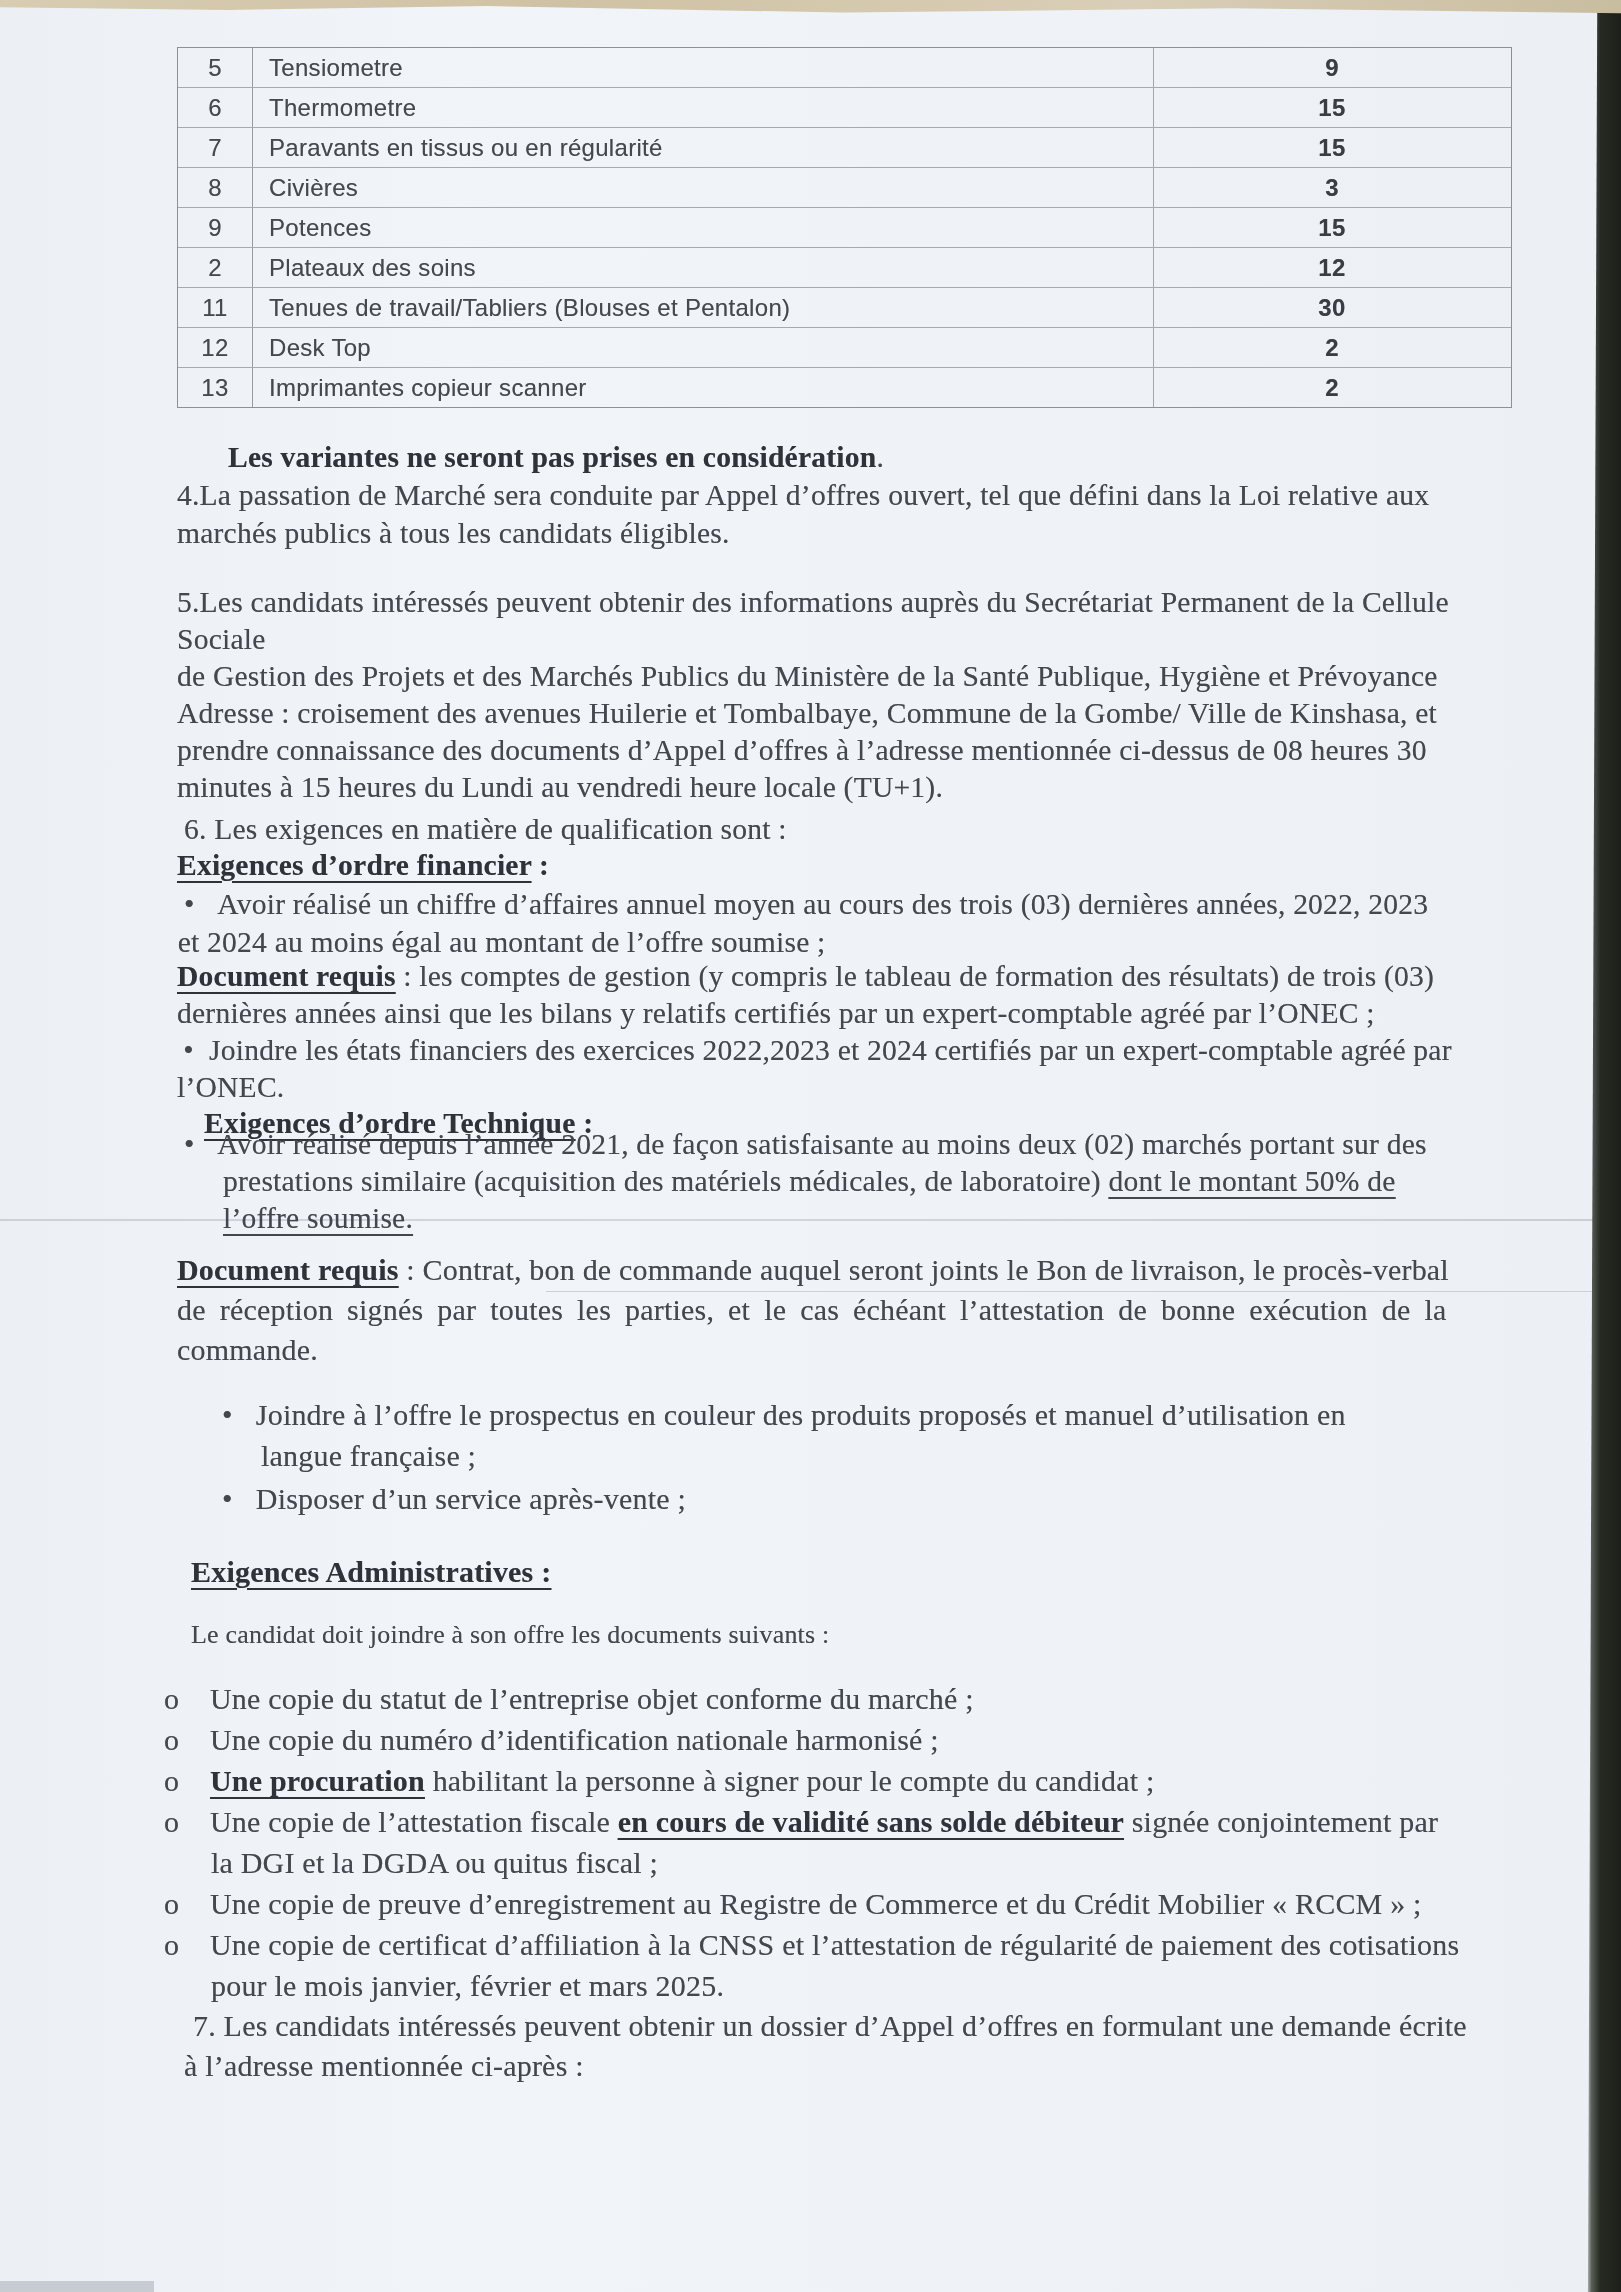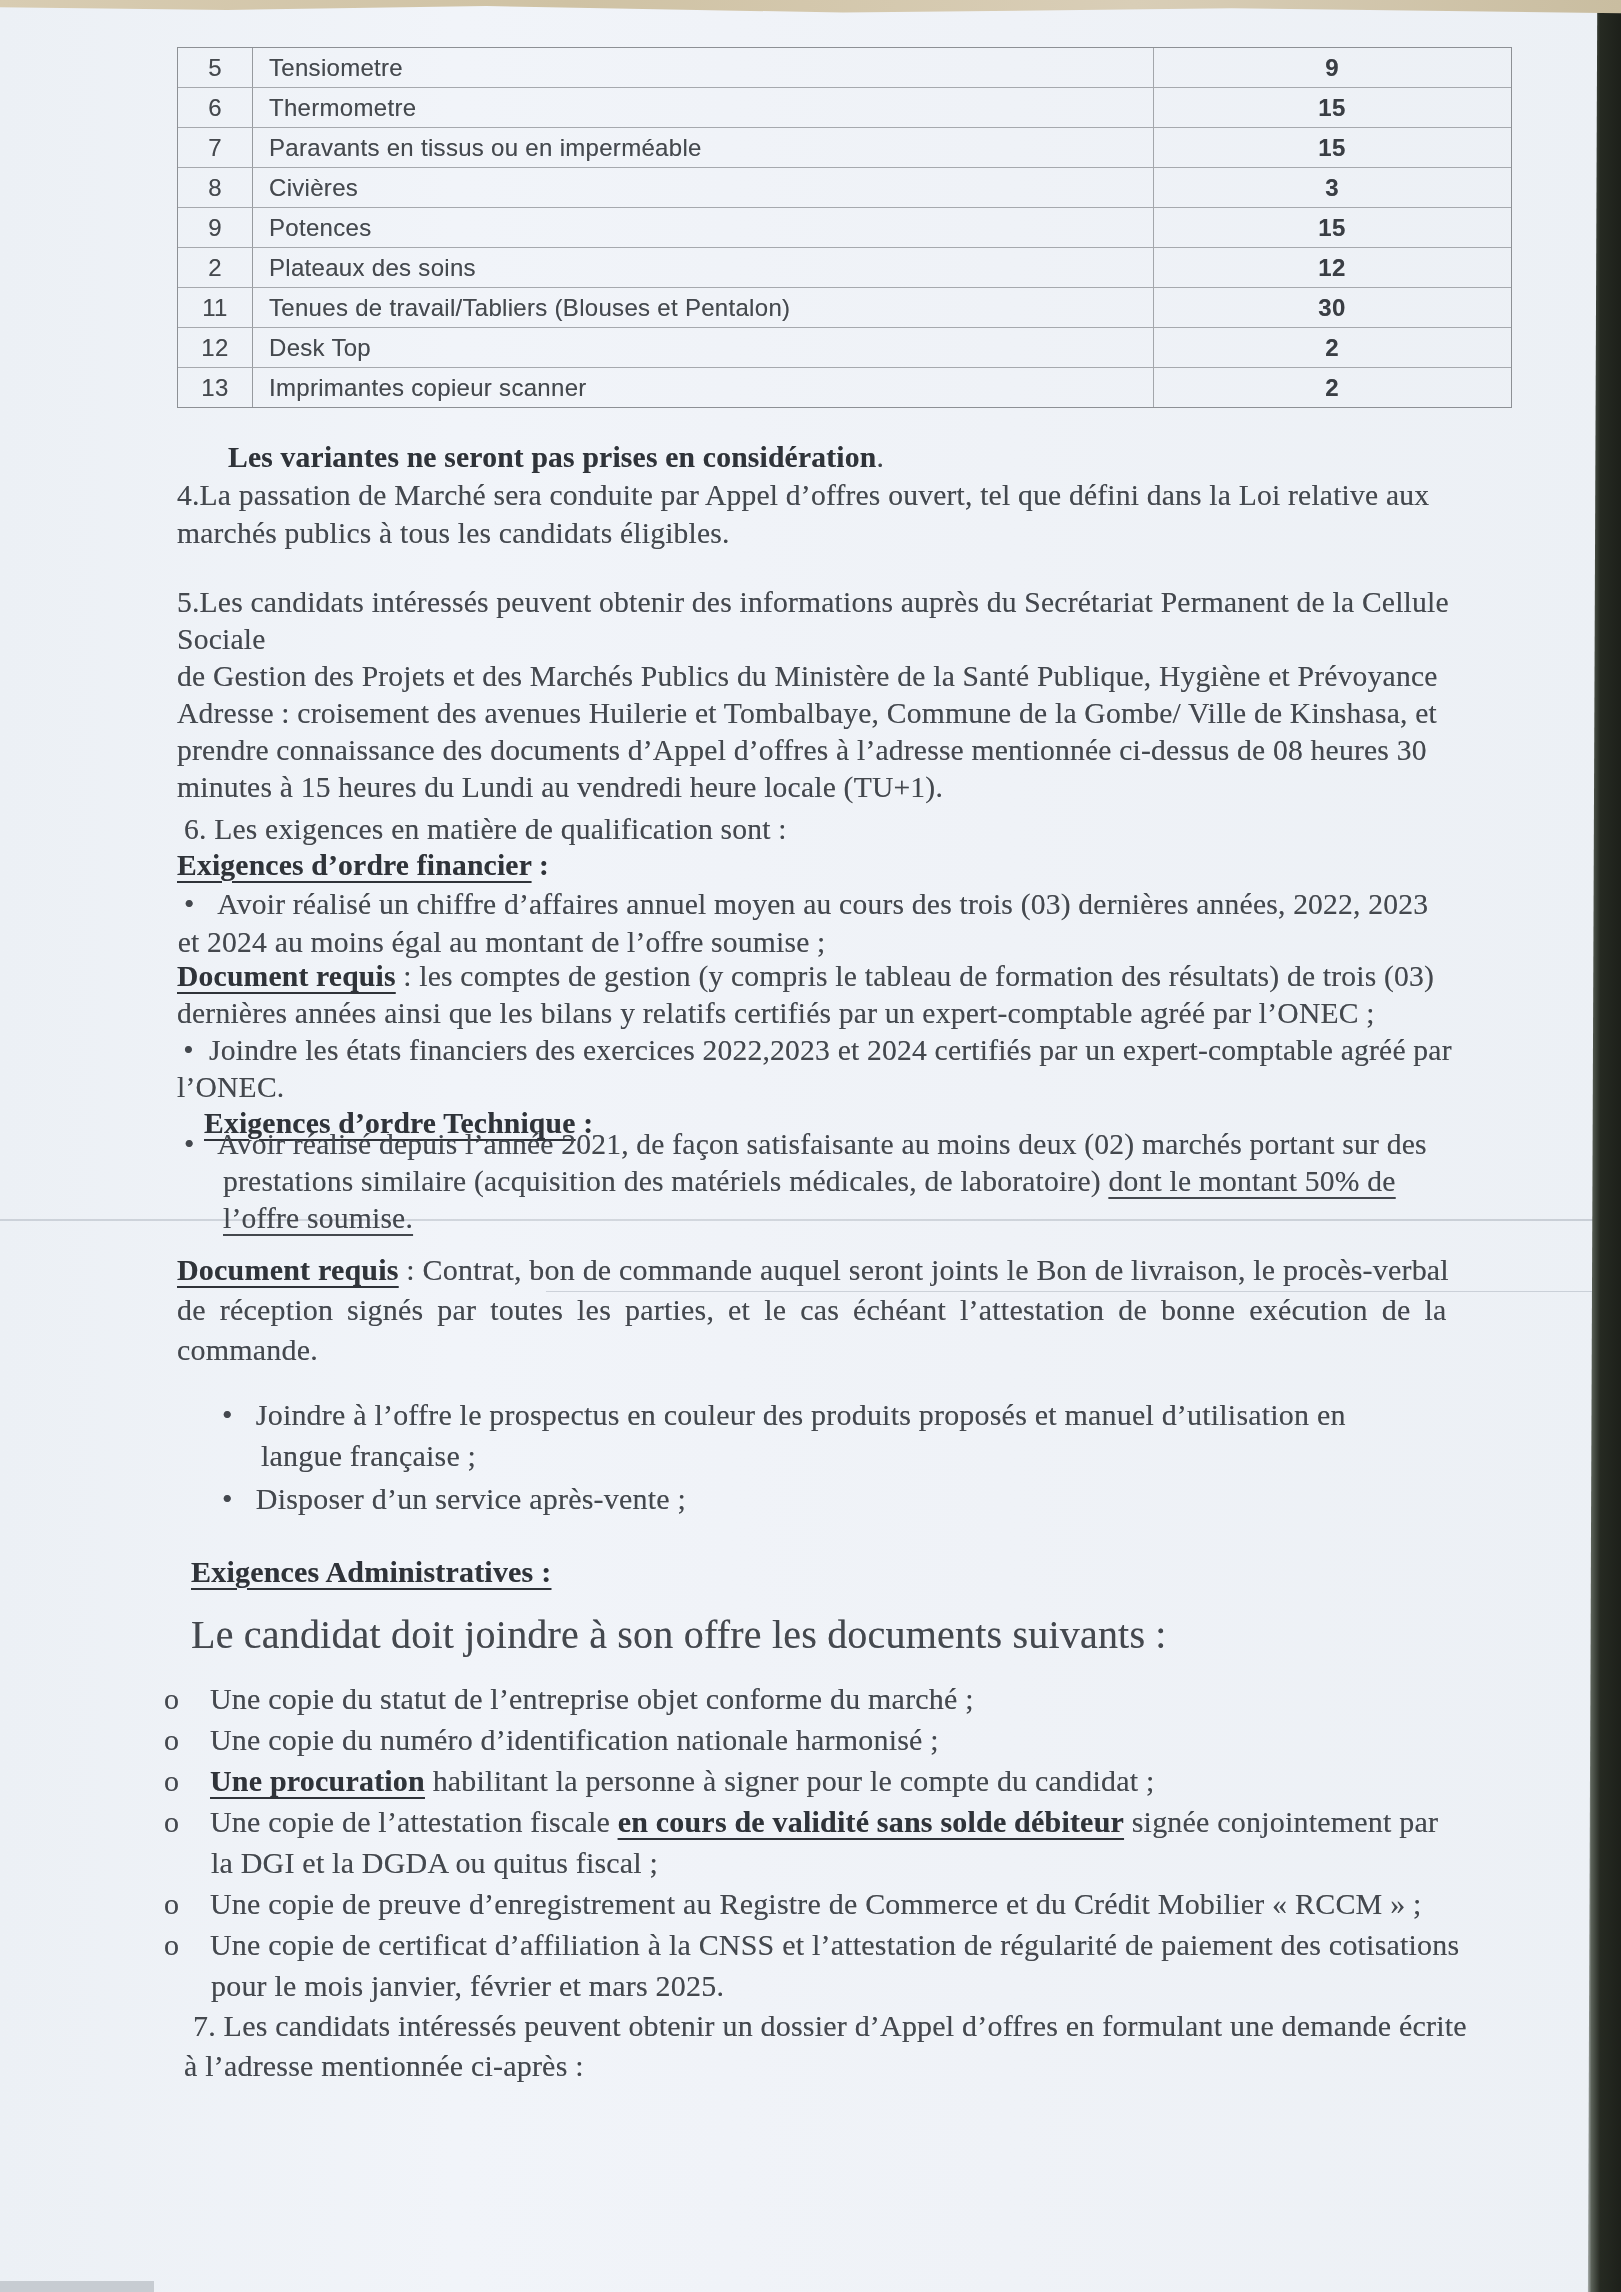--- a/index.html
+++ b/index.html
@@ -72,21 +72,21 @@
         <div class="t-cell c-item">Tensiometre</div>
         <div class="t-cell c-qty">9</div>
       </div>
       <div class="t-row">
         <div class="t-cell c-no">6</div>
         <div class="t-cell c-item">Thermometre</div>
         <div class="t-cell c-qty">15</div>
       </div>
       <div class="t-row">
         <div class="t-cell c-no">7</div>
-        <div class="t-cell c-item">Paravants en tissus ou en imperméable</div>
+        <div class="t-cell c-item">Paravants en tissus ou en régularité</div>
         <div class="t-cell c-qty">15</div>
       </div>
       <div class="t-row">
         <div class="t-cell c-no">8</div>
         <div class="t-cell c-item">Civières</div>
         <div class="t-cell c-qty">3</div>
       </div>
       <div class="t-row">
         <div class="t-cell c-no">9</div>
         <div class="t-cell c-item">Potences</div>
@@ -165,21 +165,21 @@
     <div class="blk" style="left: 222px; top: 1394px; line-height: 41px; font-size: 30px;">
       <div class="ln"><span class="sg-n">•&nbsp;&nbsp;&nbsp;Joindre à l’offre le prospectus en couleur des produits proposés et manuel d’utilisation en</span></div>
       <div class="ln" style="margin-left: 39px;"><span class="sg-n">langue française ;</span></div>
     </div>
     <div class="blk" style="left: 222px; top: 1478px; line-height: 41px; font-size: 30px;">
       <div class="ln"><span class="sg-n">•&nbsp;&nbsp;&nbsp;Disposer d’un service après-vente ;</span></div>
     </div>
     <div class="blk" style="left: 191px; top: 1551px; line-height: 41px; font-size: 30px;">
       <div class="ln"><span class="sg-bu">Exigences Administratives :</span></div>
     </div>
-    <div class="blk" style="left: 191px; top: 1614px; line-height: 41px; font-size: 40px;">
+    <div class="blk" style="left: 191px; top: 1614px; line-height: 41px; font-size: 26px;">
       <div class="ln"><span class="sg-n">Le candidat doit joindre à son offre les documents suivants :</span></div>
     </div>
     <div class="blk" style="left: 164px; top: 1678px; line-height: 41px; font-size: 30px;">
       <div class="ln"><span class="sg-n">o&nbsp;&nbsp;&nbsp;&nbsp;Une copie du statut de l’entreprise objet conforme du marché ;</span></div>
       <div class="ln"><span class="sg-n">o&nbsp;&nbsp;&nbsp;&nbsp;Une copie du numéro d’identification nationale harmonisé ;</span></div>
       <div class="ln"><span class="sg-n">o&nbsp;&nbsp;&nbsp;&nbsp;</span><span class="sg-bu">Une procuration</span><span class="sg-n"> habilitant la personne à signer pour le compte du candidat ;</span></div>
       <div class="ln"><span class="sg-n">o&nbsp;&nbsp;&nbsp;&nbsp;Une copie de l’attestation fiscale </span><span class="sg-bu">en cours de validité sans solde débiteur</span><span class="sg-n"> signée conjointement par</span></div>
       <div class="ln" style="margin-left: 47px;"><span class="sg-n">la DGI et la DGDA ou quitus fiscal ;</span></div>
       <div class="ln"><span class="sg-n">o&nbsp;&nbsp;&nbsp;&nbsp;Une copie de preuve d’enregistrement au Registre de Commerce et du Crédit Mobilier « RCCM » ;</span></div>
       <div class="ln"><span class="sg-n">o&nbsp;&nbsp;&nbsp;&nbsp;Une copie de certificat d’affiliation à la CNSS et l’attestation de régularité de paiement des cotisations</span></div>

